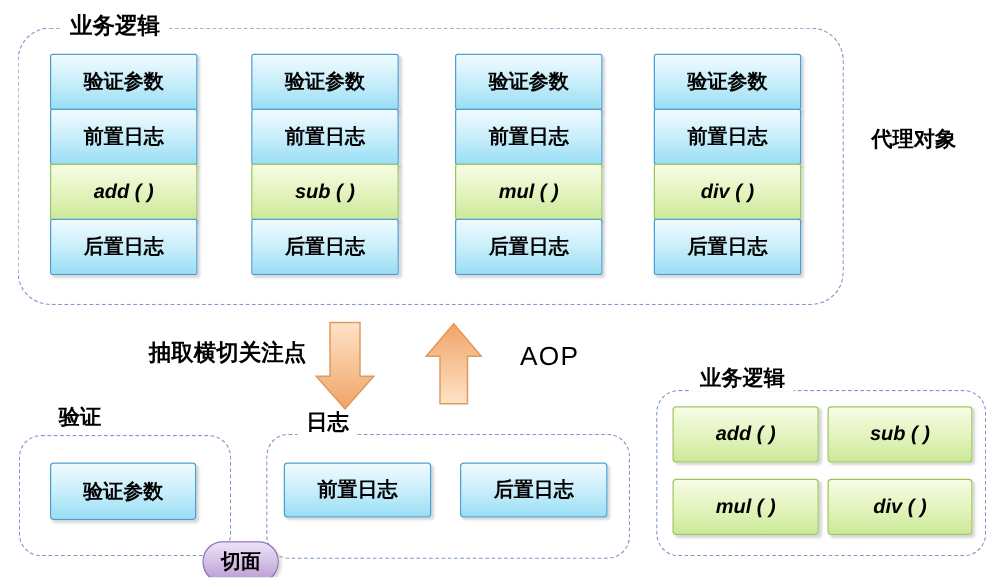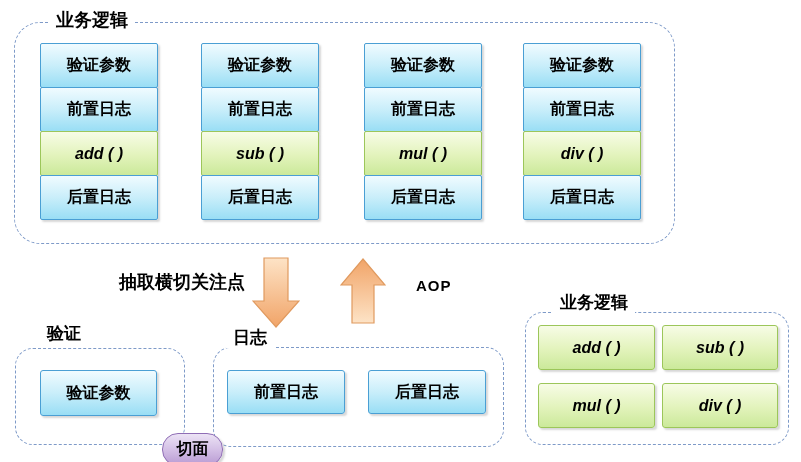--- a/index.html
+++ b/index.html
@@ -12,25 +12,25 @@
   .rect-validate{left:15px;top:348px;width:168px;height:95px;border-radius:18px;}
   .rect-log{left:213px;top:347px;width:289px;height:98px;border-radius:18px;}
   .rect-target{left:525px;top:312px;width:262px;height:131px;border-radius:18px;}
 
   
   .glabel{position:absolute;font-size:18px;font-weight:bold;color:#000000;background:#fff;
           padding:0 7px;line-height:20px;white-space:nowrap;}
   .lbl-proxy-group{left:49px;top:10px;}
   .lbl-proxy-side{left:690px;top:102px;font-size:17px;background:transparent;}
   .lbl-validate{left:40px;top:324px;font-size:17px;}
-  .lbl-log{left:226px;top:328px;font-size:17px;}
+  .lbl-log{left:238px;top:328px;font-size:17px;}
   .lbl-target-title{left:690px;top:263px;font-size:17px;background:transparent;}
   .lbl-target-group{left:553px;top:293px;font-size:17px;}
   .lbl-extract{left:112px;top:272px;font-size:18px;background:transparent;}
-  .lbl-aop{left:409px;top:276px;font-size:15px;font-weight:700;background:transparent;letter-spacing:1px;}
+  .lbl-aop{left:409px;top:276px;font-size:21px;font-weight:400;background:transparent;letter-spacing:1px;}
 
   
   .stack{position:absolute;top:43px;width:118px;}
   .col1{left:40px;} .col2{left:201px;} .col3{left:364px;} .col4{left:523px;}
   .box{box-sizing:border-box;width:118px;height:45px;display:flex;align-items:center;justify-content:center;
        font-size:16px;font-weight:bold;color:#000;border-radius:2px;
        box-shadow:2px 2px 2px rgba(140,140,140,0.35);}
   .stack .box + .box{margin-top:-1px;}
   .blue{border:1px solid #4a9fd4;background:linear-gradient(180deg,#f0fbff 0%,#c9eefa 50%,#99def5 100%);}
   .green{border:1px solid #9cc65a;background:linear-gradient(180deg,#f7fce6 0%,#e2f3bb 55%,#cbe99a 100%);font-style:italic;}
@@ -54,20 +54,21 @@
   .arrow-down{left:252px;top:257px;}
   .arrow-up{left:340px;top:258px;}
 </style>
 </head>
 <body>
 
 <div id="page">
 
   <div class="dash-rect rect-proxy"></div>
   <span class="glabel lbl-proxy-group">业务逻辑</span>
+  <span class="glabel lbl-proxy-side">代理对象</span>
 
   <div class="stack col1">
     <div class="box blue">验证参数</div>
     <div class="box blue">前置日志</div>
     <div class="box green">add ( )</div>
     <div class="box blue">后置日志</div>
   </div>
   <div class="stack col2">
     <div class="box blue">验证参数</div>
     <div class="box blue">前置日志</div>

